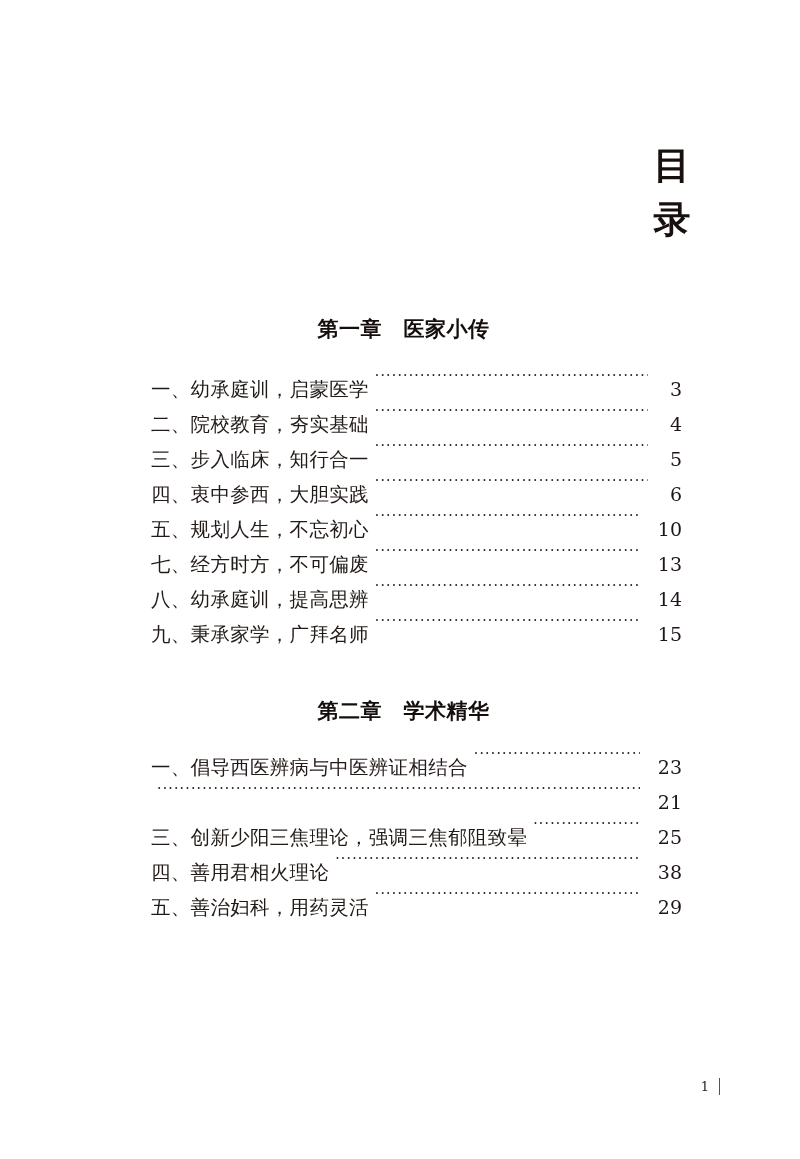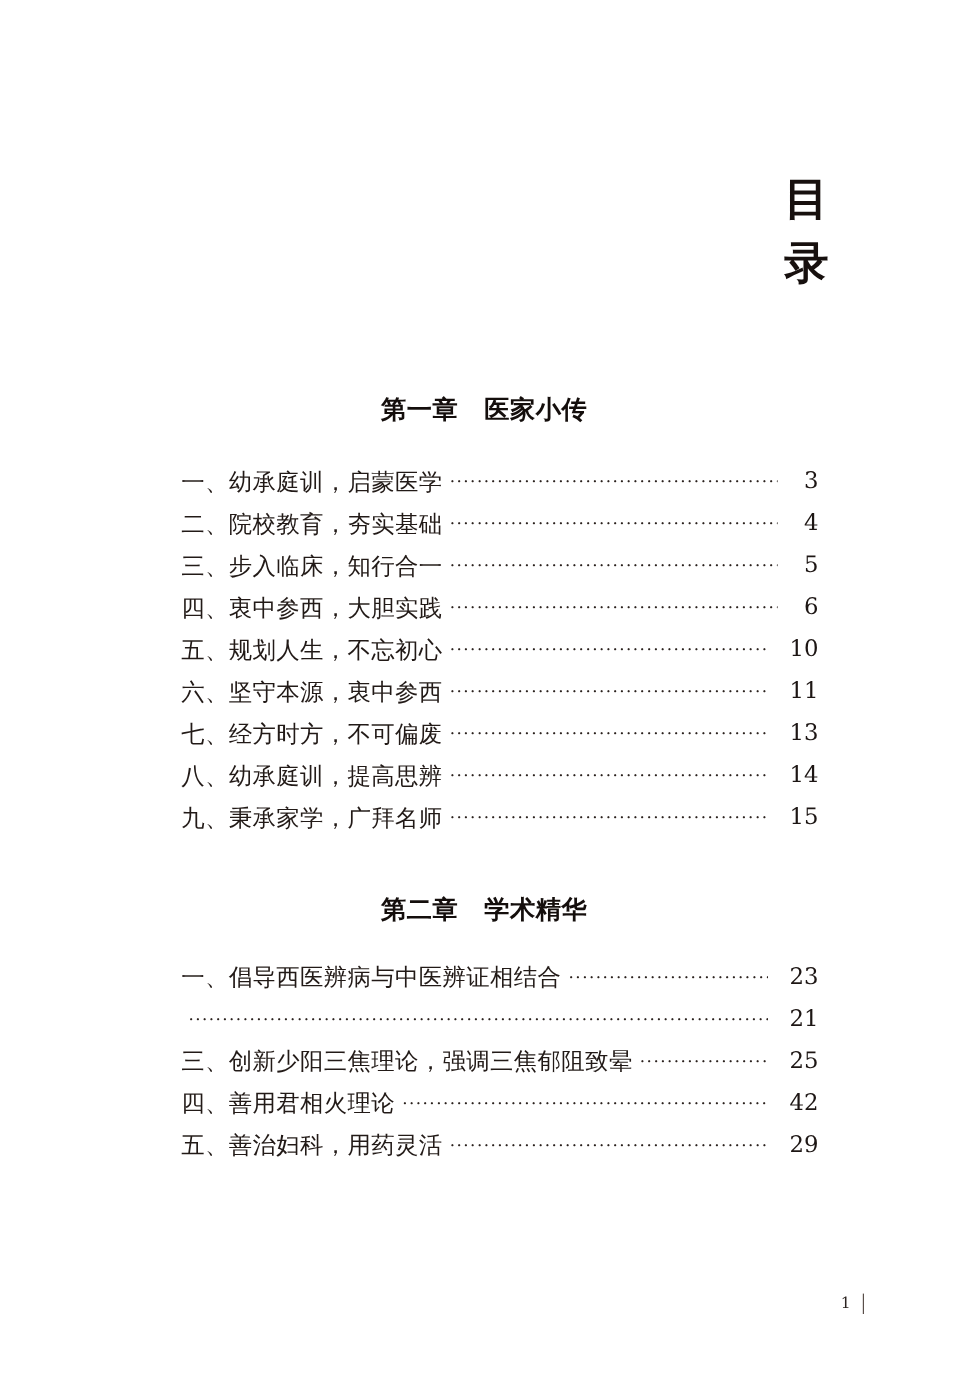--- a/index.html
+++ b/index.html
@@ -35,40 +35,40 @@
     color: #17100e;
   }
   .toc-title .glyph {
     display: block;
   }
 
   
   .toc-body {
     position: absolute;
     left: 151px;
-    top: 324px;
+    top: 312px;
     width: 531px;
   }
 
   .chapter-heading {
     font-family: "DejaVu Serif", "Liberation Serif", serif;
     font-weight: 700;
     font-size: 21px;
     line-height: 34px;
     text-align: center;
     color: #140e0c;
     letter-spacing: 0.5px;
     white-space: pre;
   }
   .chapter-1-heading { margin: 0 0 26px 0; padding-right: 26px; }
   .chapter-2-heading { margin: 42px 0 22px 0; padding-right: 26px; }
 
   .entry {
     display: flex;
-    align-items: flex-end;
+    align-items: flex-start;
     font-size: 19.5px;
     line-height: 35px;
     color: #221a17;
     white-space: nowrap;
   }
   .entry-label {
     flex: 0 0 auto;
     letter-spacing: 0.3px;
   }
   .entry-leader {
@@ -152,25 +152,20 @@
       <span class="entry-label">四、衷中参西，大胆实践</span>
       <span class="entry-leader"></span>
       <span class="entry-page">6</span>
     </div>
     <div class="entry gap-wide">
       <span class="entry-label">五、规划人生，不忘初心</span>
       <span class="entry-leader"></span>
       <span class="entry-page">10</span>
     </div>
     <div class="entry gap-wide">
-      <span class="entry-label">六、坚守本源，衷中参西</span>
-      <span class="entry-leader"></span>
-      <span class="entry-page">11</span>
-    </div>
-    <div class="entry gap-wide">
       <span class="entry-label">七、经方时方，不可偏废</span>
       <span class="entry-leader"></span>
       <span class="entry-page">13</span>
     </div>
     <div class="entry gap-wide">
       <span class="entry-label">八、幼承庭训，提高思辨</span>
       <span class="entry-leader"></span>
       <span class="entry-page">14</span>
     </div>
     <div class="entry gap-wide">
@@ -191,21 +186,21 @@
       <span class="entry-page">21</span>
     </div>
     <div class="entry gap-wide">
       <span class="entry-label">三、创新少阳三焦理论，强调三焦郁阻致晕</span>
       <span class="entry-leader"></span>
       <span class="entry-page">25</span>
     </div>
     <div class="entry gap-wide">
       <span class="entry-label">四、善用君相火理论</span>
       <span class="entry-leader"></span>
-      <span class="entry-page">42</span>
+      <span class="entry-page">38</span>
     </div>
     <div class="entry gap-wide">
       <span class="entry-label">五、善治妇科，用药灵活</span>
       <span class="entry-leader"></span>
       <span class="entry-page">29</span>
     </div>
 
   </div>
 
   <div class="folio">

